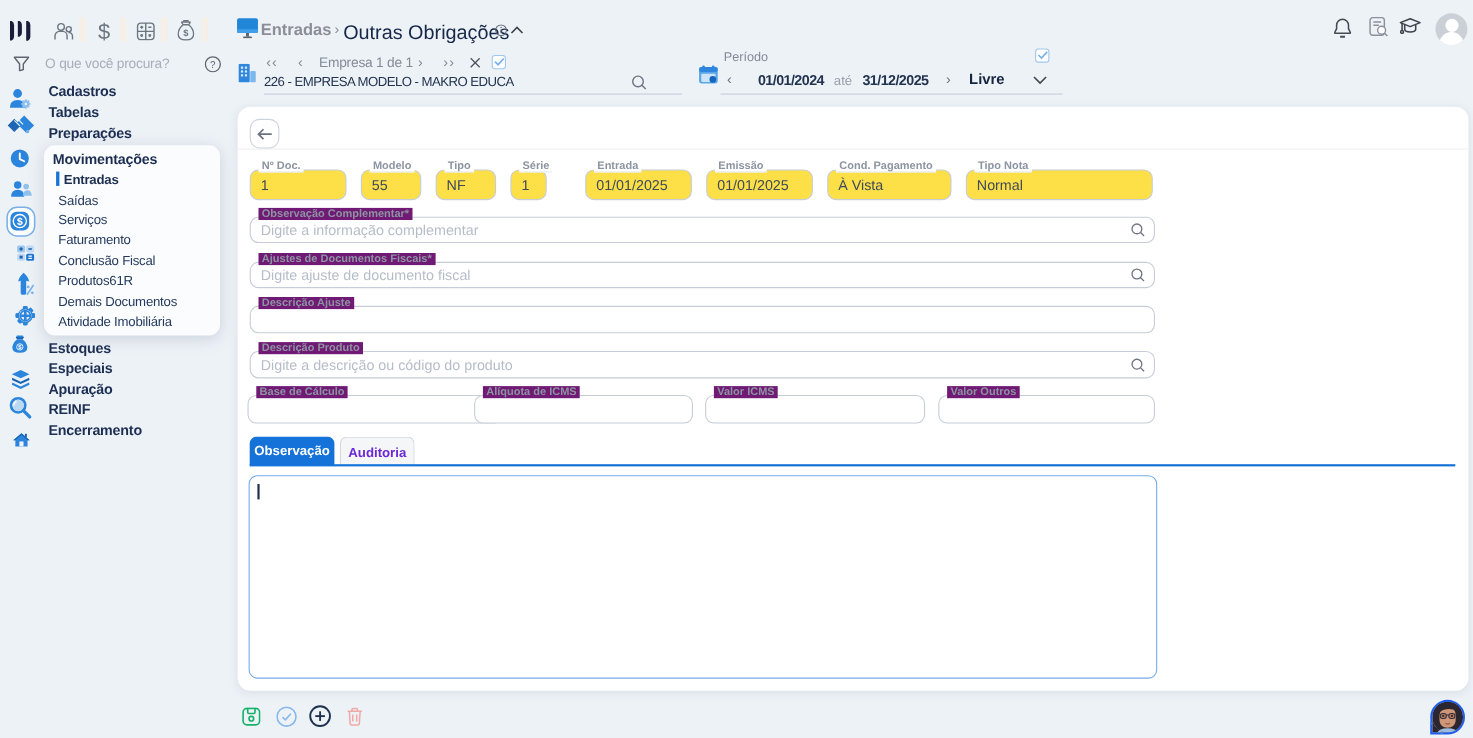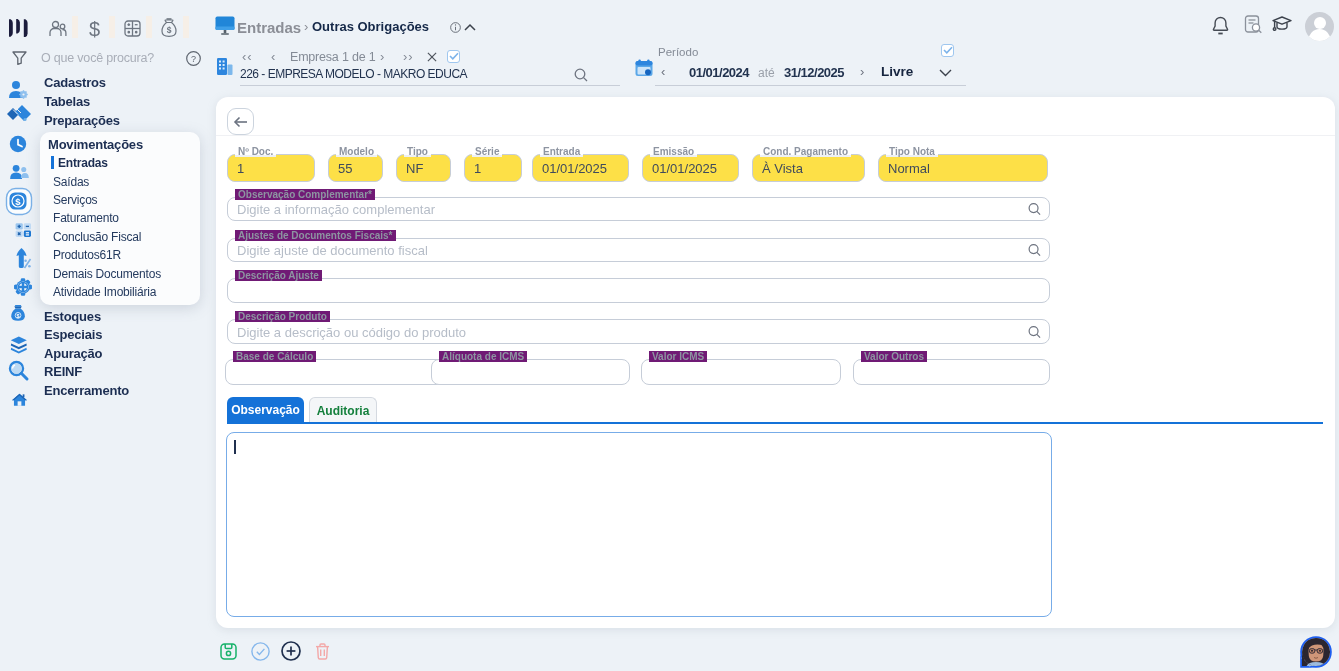--- a/index.html
+++ b/index.html
@@ -29,21 +29,21 @@
   
   .menu-item { position:absolute; left:44px; font-size:13px; letter-spacing:-0.2px; font-weight:bold; color:#1c2e52; white-space:nowrap; }
   #popup { left:40px; top:132px; width:160px; height:173px; background:#fbfcfd; border-radius:10px;
            box-shadow:0 3px 14px rgba(120,130,150,.28); }
   .pop-item { position:absolute; left:53px; font-size:12px; letter-spacing:-0.2px; color:#243a5e; white-space:nowrap; }
 
   
   #tab1 { left:227px; top:397px; width:77px; height:26px; background:#1472d8; border-radius:6px 6px 0 0;
           color:#fff; font-size:12px; font-weight:bold; display:flex; align-items:center; justify-content:center; }
   #tab2 { left:309px; top:397px; width:68px; height:26px; background:#f4f6f8; border:1px solid #d4d9e0; border-bottom:none;
-          border-radius:6px 6px 0 0; color:#15803d; font-size:12px; font-weight:bold; display:flex; align-items:center; justify-content:center; }
+          border-radius:6px 6px 0 0; color:#6d28d9; font-size:12px; font-weight:bold; display:flex; align-items:center; justify-content:center; }
   #tabline { left:227px; top:422px; width:1096px; height:2px; background:#1472d8; }
   #textarea { left:226px; top:432px; width:826px; height:185px; border:1px solid #77ace8; border-radius:8px; background:#fff; }
   #cursor { left:234px; top:440px; width:1.5px; height:14px; background:#20304f; }
 </style>
 </head>
 <body>
 
 <svg class="abs" style="left:9px; top:19px;" width="20" height="19" viewBox="0 0 20 19">
   <path d="M0 0.2 H1.6 Q3.8 1.2 3.8 3.9 V14.1 Q3.8 16.8 1.6 17.8 H0 Z" fill="#1b1c3c"></path>
   <path d="M7.2 0 H8.6 Q10.9 1 10.9 3.6 V10.9 Q10.9 13.5 8.6 14.4 H7.2 Z" fill="#1b1c3c"></path>
@@ -241,21 +241,21 @@
 </svg>
 
 <svg class="abs" style="left:215px; top:16px;" width="20" height="19" viewBox="0 0 20 19">
   <rect x="0.5" y="0.5" width="19" height="13.5" rx="1.8" fill="#2186d8"></rect>
   <rect x="0.5" y="10.5" width="19" height="3.5" fill="#3f9fe8" rx="1"></rect>
   <rect x="8.7" y="14" width="2.6" height="3.2" fill="#56616b"></rect>
   <rect x="6" y="17.2" width="8" height="1.6" rx="0.8" fill="#56616b"></rect>
 </svg>
 <div class="abs" style="left:237px; top:19px; font-size:15px; font-weight:bold; color:#8b8e96;">Entradas</div>
 <div class="abs" style="left:304px; top:19px; font-size:13px; color:#8b8e96;">›</div>
-<div class="abs" style="left:312px; top:19px; font-size:13px; font-weight:bold; color:#152848;">Outras Obrigações</div>
+<div class="abs" style="left:312px; top:19px; font-size:18px; font-weight:normal; color:#152848;">Outras Obrigações</div>
 <svg class="abs" style="left:450px; top:22px;" width="11" height="11" viewBox="0 0 12 12" fill="none" stroke="#5f6670">
   <circle cx="6" cy="6" r="5.3"></circle>
     <line x1="6" y1="5.2" x2="6" y2="9"></line>
     <circle cx="6" cy="3.2" r="0.7" fill="#5f6670" stroke="none"></circle>
 </svg>
 <svg class="abs" style="left:464px; top:23px;" width="12" height="8" viewBox="0 0 12 8" fill="none" stroke="#3c424c" stroke-width="1.5">
   <path d="M1 7 L6 2 L11 7"></path>
 </svg>
 
 <svg class="abs" style="left:216px; top:58px;" width="17" height="17" viewBox="0 0 17 17">
@@ -330,21 +330,21 @@
     <span class="val">1</span>
   </div>
 <div class="fld dis" style="left:328px; top:154px; width:55px; height:28px;">
     <span class="lab">Modelo</span>
     <span class="val">55</span>
   </div>
 <div class="fld dis" style="left:396px; top:154px; width:55px; height:28px;">
     <span class="lab">Tipo</span>
     <span class="val">NF</span>
   </div>
-<div class="fld dis" style="left:464px; top:154px; width:58px; height:28px;">
+<div class="fld dis" style="left:464px; top:154px; width:33px; height:28px;">
     <span class="lab">Série</span>
     <span class="val">1</span>
   </div>
 <div class="fld dis" style="left:532px; top:154px; width:97px; height:28px;">
     <span class="lab">Entrada</span>
     <span class="val">01/01/2025</span>
   </div>
 <div class="fld dis" style="left:642px; top:154px; width:97px; height:28px;">
     <span class="lab">Emissão</span>
     <span class="val">01/01/2025</span>

